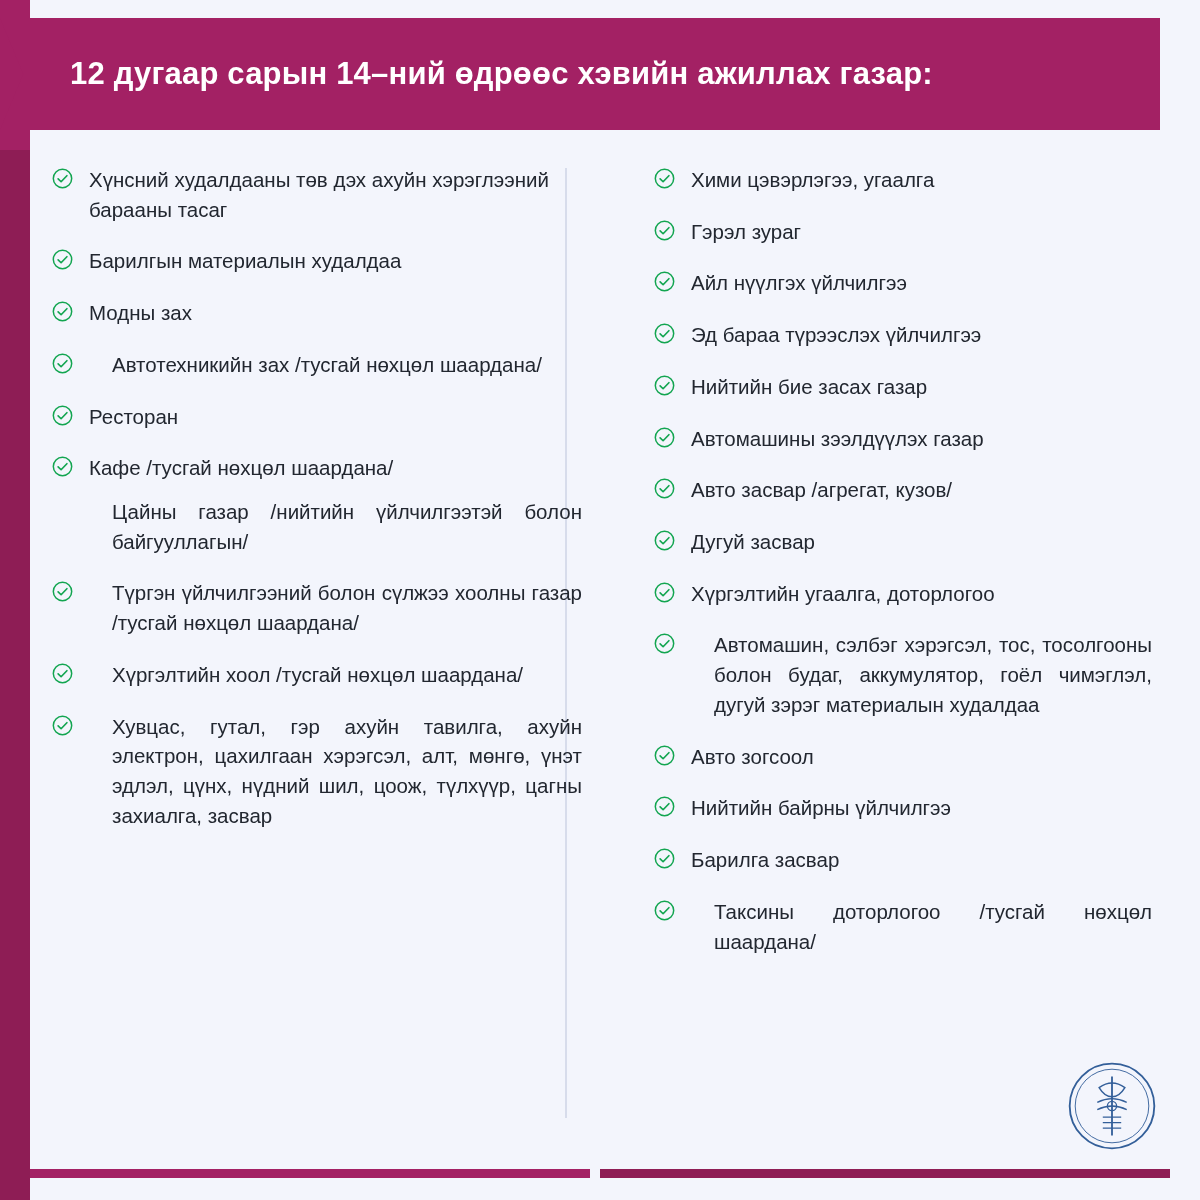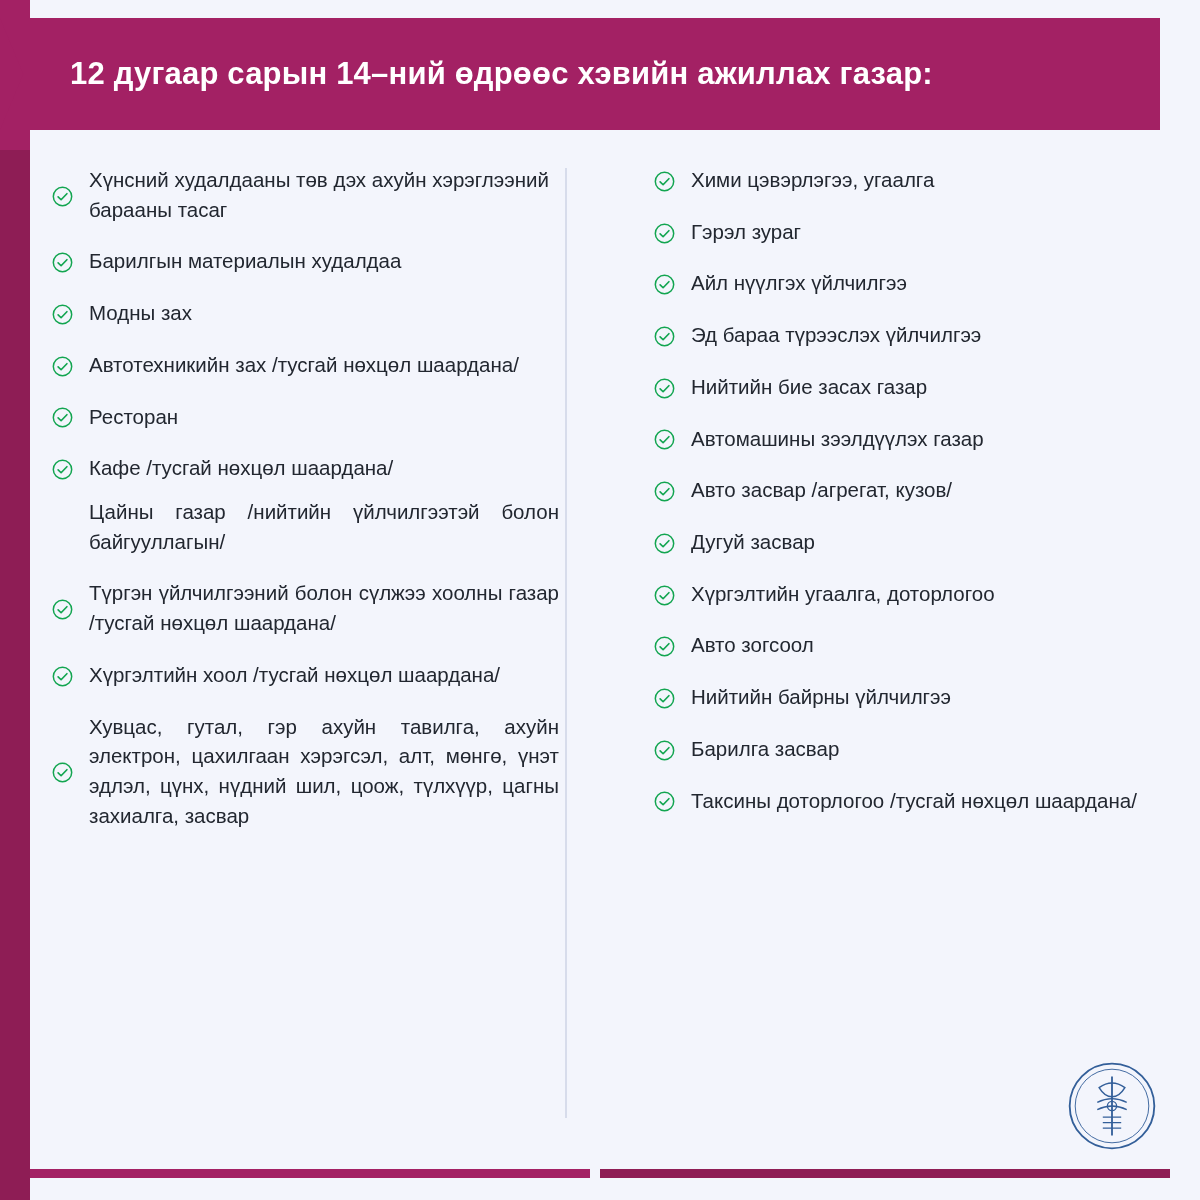--- a/index.html
+++ b/index.html
@@ -84,21 +84,21 @@
     top: 168px;
     width: 2px;
     height: 950px;
     background: #d7dceb;
   }
 
   ul.items { list-style: none; }
 
   li.item {
     display: flex;
-    align-items: center;
+    align-items: flex-start;
     margin-bottom: 22px;
   }
 
   .check {
     flex: 0 0 auto;
     width: 21px;
     height: 21px;
     margin-top: 3px;
     margin-right: 16px;
   }
@@ -106,20 +106,21 @@
 
   .item-text {
     font-size: 20.5px;
     line-height: 1.45;
     color: #222730;
   }
   .item-text.justify {
     text-align: justify;
     text-align-last: left;
     width: 470px;
+    margin-left: 23px;
   }
   .col-right .item-text.justify { width: 455px; }
 
   .item.no-bullet { padding-left: 37px; margin-top: -8px; }
 
   
   .bottom-bar {
     position: absolute;
     left: 30px;
     bottom: 22px;
@@ -329,20 +330,29 @@
             <span class="item-text">Дугуй засвар</span>
           </li>
           <li class="item">
             <span class="check">
               <svg viewBox="0 0 24 24" width="21" height="21">
                 <circle cx="12" cy="12" r="10.5" fill="none" stroke="#12a550" stroke-width="1.7"></circle>
                 <path d="M7 12.4 L10.4 15.7 L17 8.8" fill="none" stroke="#12a550" stroke-width="1.9" stroke-linecap="round" stroke-linejoin="round"></path>
               </svg>
             </span>
             <span class="item-text">Хүргэлтийн угаалга, доторлогоо</span>
+          </li>
+          <li class="item">
+            <span class="check">
+              <svg viewBox="0 0 24 24" width="21" height="21">
+                <circle cx="12" cy="12" r="10.5" fill="none" stroke="#12a550" stroke-width="1.7"></circle>
+                <path d="M7 12.4 L10.4 15.7 L17 8.8" fill="none" stroke="#12a550" stroke-width="1.9" stroke-linecap="round" stroke-linejoin="round"></path>
+              </svg>
+            </span>
+            <span class="item-text justify">Автомашин, сэлбэг хэрэгсэл, тос, тосолгооны болон будаг, аккумулятор, гоёл чимэглэл, дугуй зэрэг материалын худалдаа</span>
           </li>
           <li class="item">
             <span class="check">
               <svg viewBox="0 0 24 24" width="21" height="21">
                 <circle cx="12" cy="12" r="10.5" fill="none" stroke="#12a550" stroke-width="1.7"></circle>
                 <path d="M7 12.4 L10.4 15.7 L17 8.8" fill="none" stroke="#12a550" stroke-width="1.9" stroke-linecap="round" stroke-linejoin="round"></path>
               </svg>
             </span>
             <span class="item-text">Авто зогсоол</span>
           </li>

